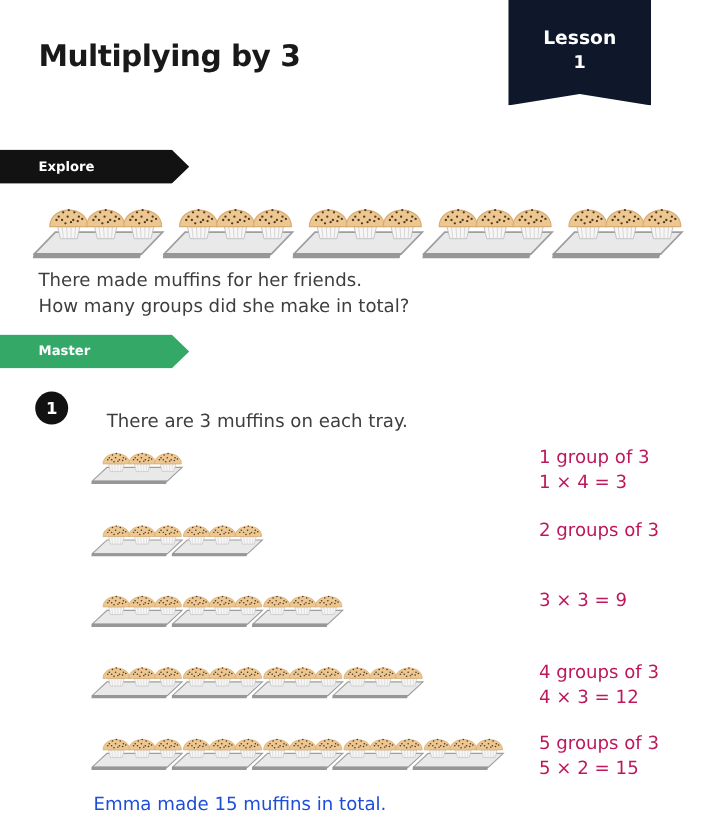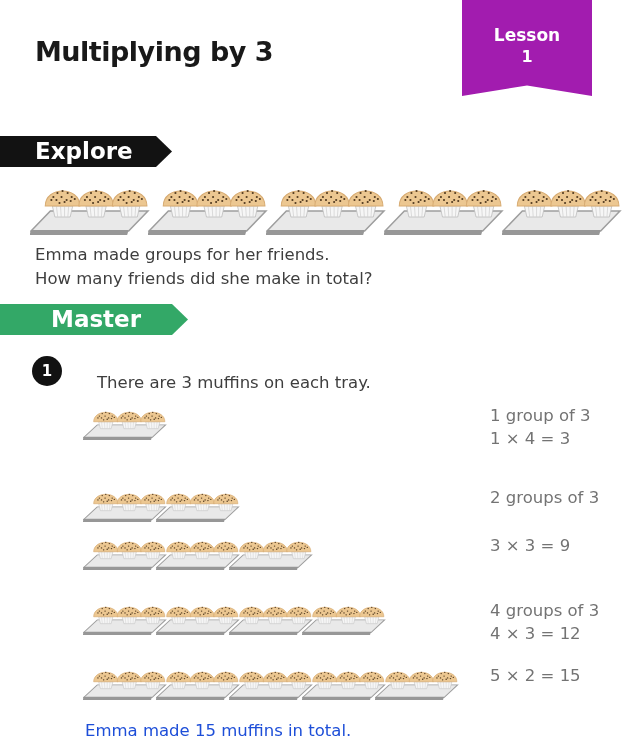--- a/index.html
+++ b/index.html
@@ -6,46 +6,46 @@
   .page{
     position:relative;width:637px;height:751px;background:#ffffff;overflow:hidden;
     font-family:"DejaVu Sans","Liberation Sans",sans-serif;color:#3e3e3e;
   }
   .page-title{
     position:absolute;left:35px;top:36px;margin:0;
     font-size:27px;font-weight:800;letter-spacing:-0.5px;color:#191919;
   }
   .lesson-badge{
     position:absolute;left:462px;top:0;width:130px;height:96px;
-    background:#a21caf;color:#ffffff;text-align:center;
+    background:#0f172a;color:#ffffff;text-align:center;
     clip-path:polygon(0 0,100% 0,100% 100%,50% 89%,0 100%);
   }
   .lesson-badge .lesson-word{margin-top:25px;font-size:17px;font-weight:700;}
   .lesson-badge .lesson-num{margin-top:2px;font-size:16px;font-weight:700;}
   .banner{
     position:absolute;left:0;height:31px;line-height:31px;
-    color:#ffffff;font-size:23px;font-weight:700;
+    color:#ffffff;font-size:12px;font-weight:700;
     clip-path:polygon(0 0,calc(100% - 16px) 0,100% 50%,calc(100% - 16px) 100%,0 100%);
   }
   .banner span{margin-left:35px;}
   .banner.explore{top:136px;width:172px;background:#121212;}
-  .banner.master{top:304px;width:172px;background:#33a867;padding-left:16px;}
+  .banner.master{top:304px;width:172px;background:#33a867;}
   .explore-trays{position:absolute;left:30px;top:181px;display:flex;}
   .explore-trays svg{margin-right:-2px;}
   .explore-text{position:absolute;left:35px;top:243px;margin:0;font-size:16.5px;line-height:24px;color:#3e3e3e;}
   .qnum{
     position:absolute;left:32px;top:356px;width:30px;height:30px;border-radius:50%;
     background:#121212;color:#ffffff;font-size:15px;font-weight:700;
     text-align:center;line-height:30px;
   }
   .question-text{position:absolute;left:85px;top:361px;margin:12px;font-size:16.5px;color:#3e3e3e;}
   .master-row{position:absolute;left:0;width:637px;height:65px;}
   .row-trays{position:absolute;left:83px;top:8px;display:flex;}
   .row-trays svg{margin-right:-11px;}
-  .row-label{position:absolute;left:490px;top:6px;font-size:16.5px;line-height:23px;color:#737373;}
+  .row-label{position:absolute;left:490px;top:6px;font-size:16.5px;line-height:23px;color:#be185d;}
   .conclusion{position:absolute;left:85px;top:721px;margin:0;font-size:16.5px;color:#1d4ed8;}
 </style>
 </head>
 <body>
 
 <div class="page">
 
   <h1 class="page-title">Multiplying by 3</h1>
 
   <div class="lesson-badge">
@@ -389,22 +389,22 @@
           <circle cx="26" cy="16" r="1.05" fill="#50391f"></circle>
           <circle cx="15" cy="18" r="1.05" fill="#50391f"></circle>
           <circle cx="20" cy="17" r="1.05" fill="#50391f"></circle>
           <circle cx="30" cy="14" r="1.05" fill="#50391f"></circle>
           <circle cx="7" cy="15" r="1.05" fill="#50391f"></circle>
         </g>
       </svg>
     </div>
 
   <p class="explore-text">
-    <span>Emma made groups for her friends.</span><br>
-    <span>How many friends did she make in total?</span>
+    <span>There made muffins for her friends.</span><br>
+    <span>How many groups did she make in total?</span>
   </p>
 
   <div class="banner master">
     <span>Master</span>
   </div>
 
   <div class="qnum">1</div>
   <p class="question-text">There are 3 muffins on each tray.</p>
 
   <div id="master-rows">
@@ -476,21 +476,21 @@
               <circle cx="30" cy="14" r="1.05" fill="#50391f"></circle>
               <circle cx="7" cy="15" r="1.05" fill="#50391f"></circle>
             </g>
           </svg>
         </div>
         <div class="row-label">
           <div>1 group of 3</div>
           <div>1 × 4 = 3</div>
         </div>
       </div>
-      <div class="master-row" style="top: 480px;">
+      <div class="master-row" style="top: 464px;">
         <div class="row-trays">
           <svg width="84" height="34" viewBox="0 0 118 54" preserveAspectRatio="none">
             <polygon points="20,30 116,30 97,50 1,50" fill="#e9e9e9" stroke="#9e9e9e" stroke-width="1.5"></polygon>
             <polygon points="1,49 97,49 95.5,54 -0.5,54" fill="#979797"></polygon>
             <g transform="translate(14,4)">
               <path d="M8,21 L28,21 L25.5,32 L10.5,32 Z" fill="#f6f6f6" stroke="#bdbdbd" stroke-width="0.8"></path>
               <line x1="12" y1="21" x2="13.2" y2="32" stroke="#d2d2d2" stroke-width="0.8"></line>
               <line x1="16" y1="21" x2="16.7" y2="32" stroke="#d2d2d2" stroke-width="0.8"></line>
               <line x1="20" y1="21" x2="20" y2="32" stroke="#d2d2d2" stroke-width="0.8"></line>
               <line x1="24" y1="21" x2="23.2" y2="32" stroke="#d2d2d2" stroke-width="0.8"></line>
@@ -1440,20 +1440,21 @@
               <circle cx="22" cy="15" r="1.05" fill="#50391f"></circle>
               <circle cx="26" cy="16" r="1.05" fill="#50391f"></circle>
               <circle cx="15" cy="18" r="1.05" fill="#50391f"></circle>
               <circle cx="20" cy="17" r="1.05" fill="#50391f"></circle>
               <circle cx="30" cy="14" r="1.05" fill="#50391f"></circle>
               <circle cx="7" cy="15" r="1.05" fill="#50391f"></circle>
             </g>
           </svg>
         </div>
         <div class="row-label">
+          <div>5 groups of 3</div>
           <div>5 × 2 = 15</div>
         </div>
       </div>
     </div>
 
   <p class="conclusion">Emma made 15 muffins in total.</p>
 
 </div>
 
 </body></html>

